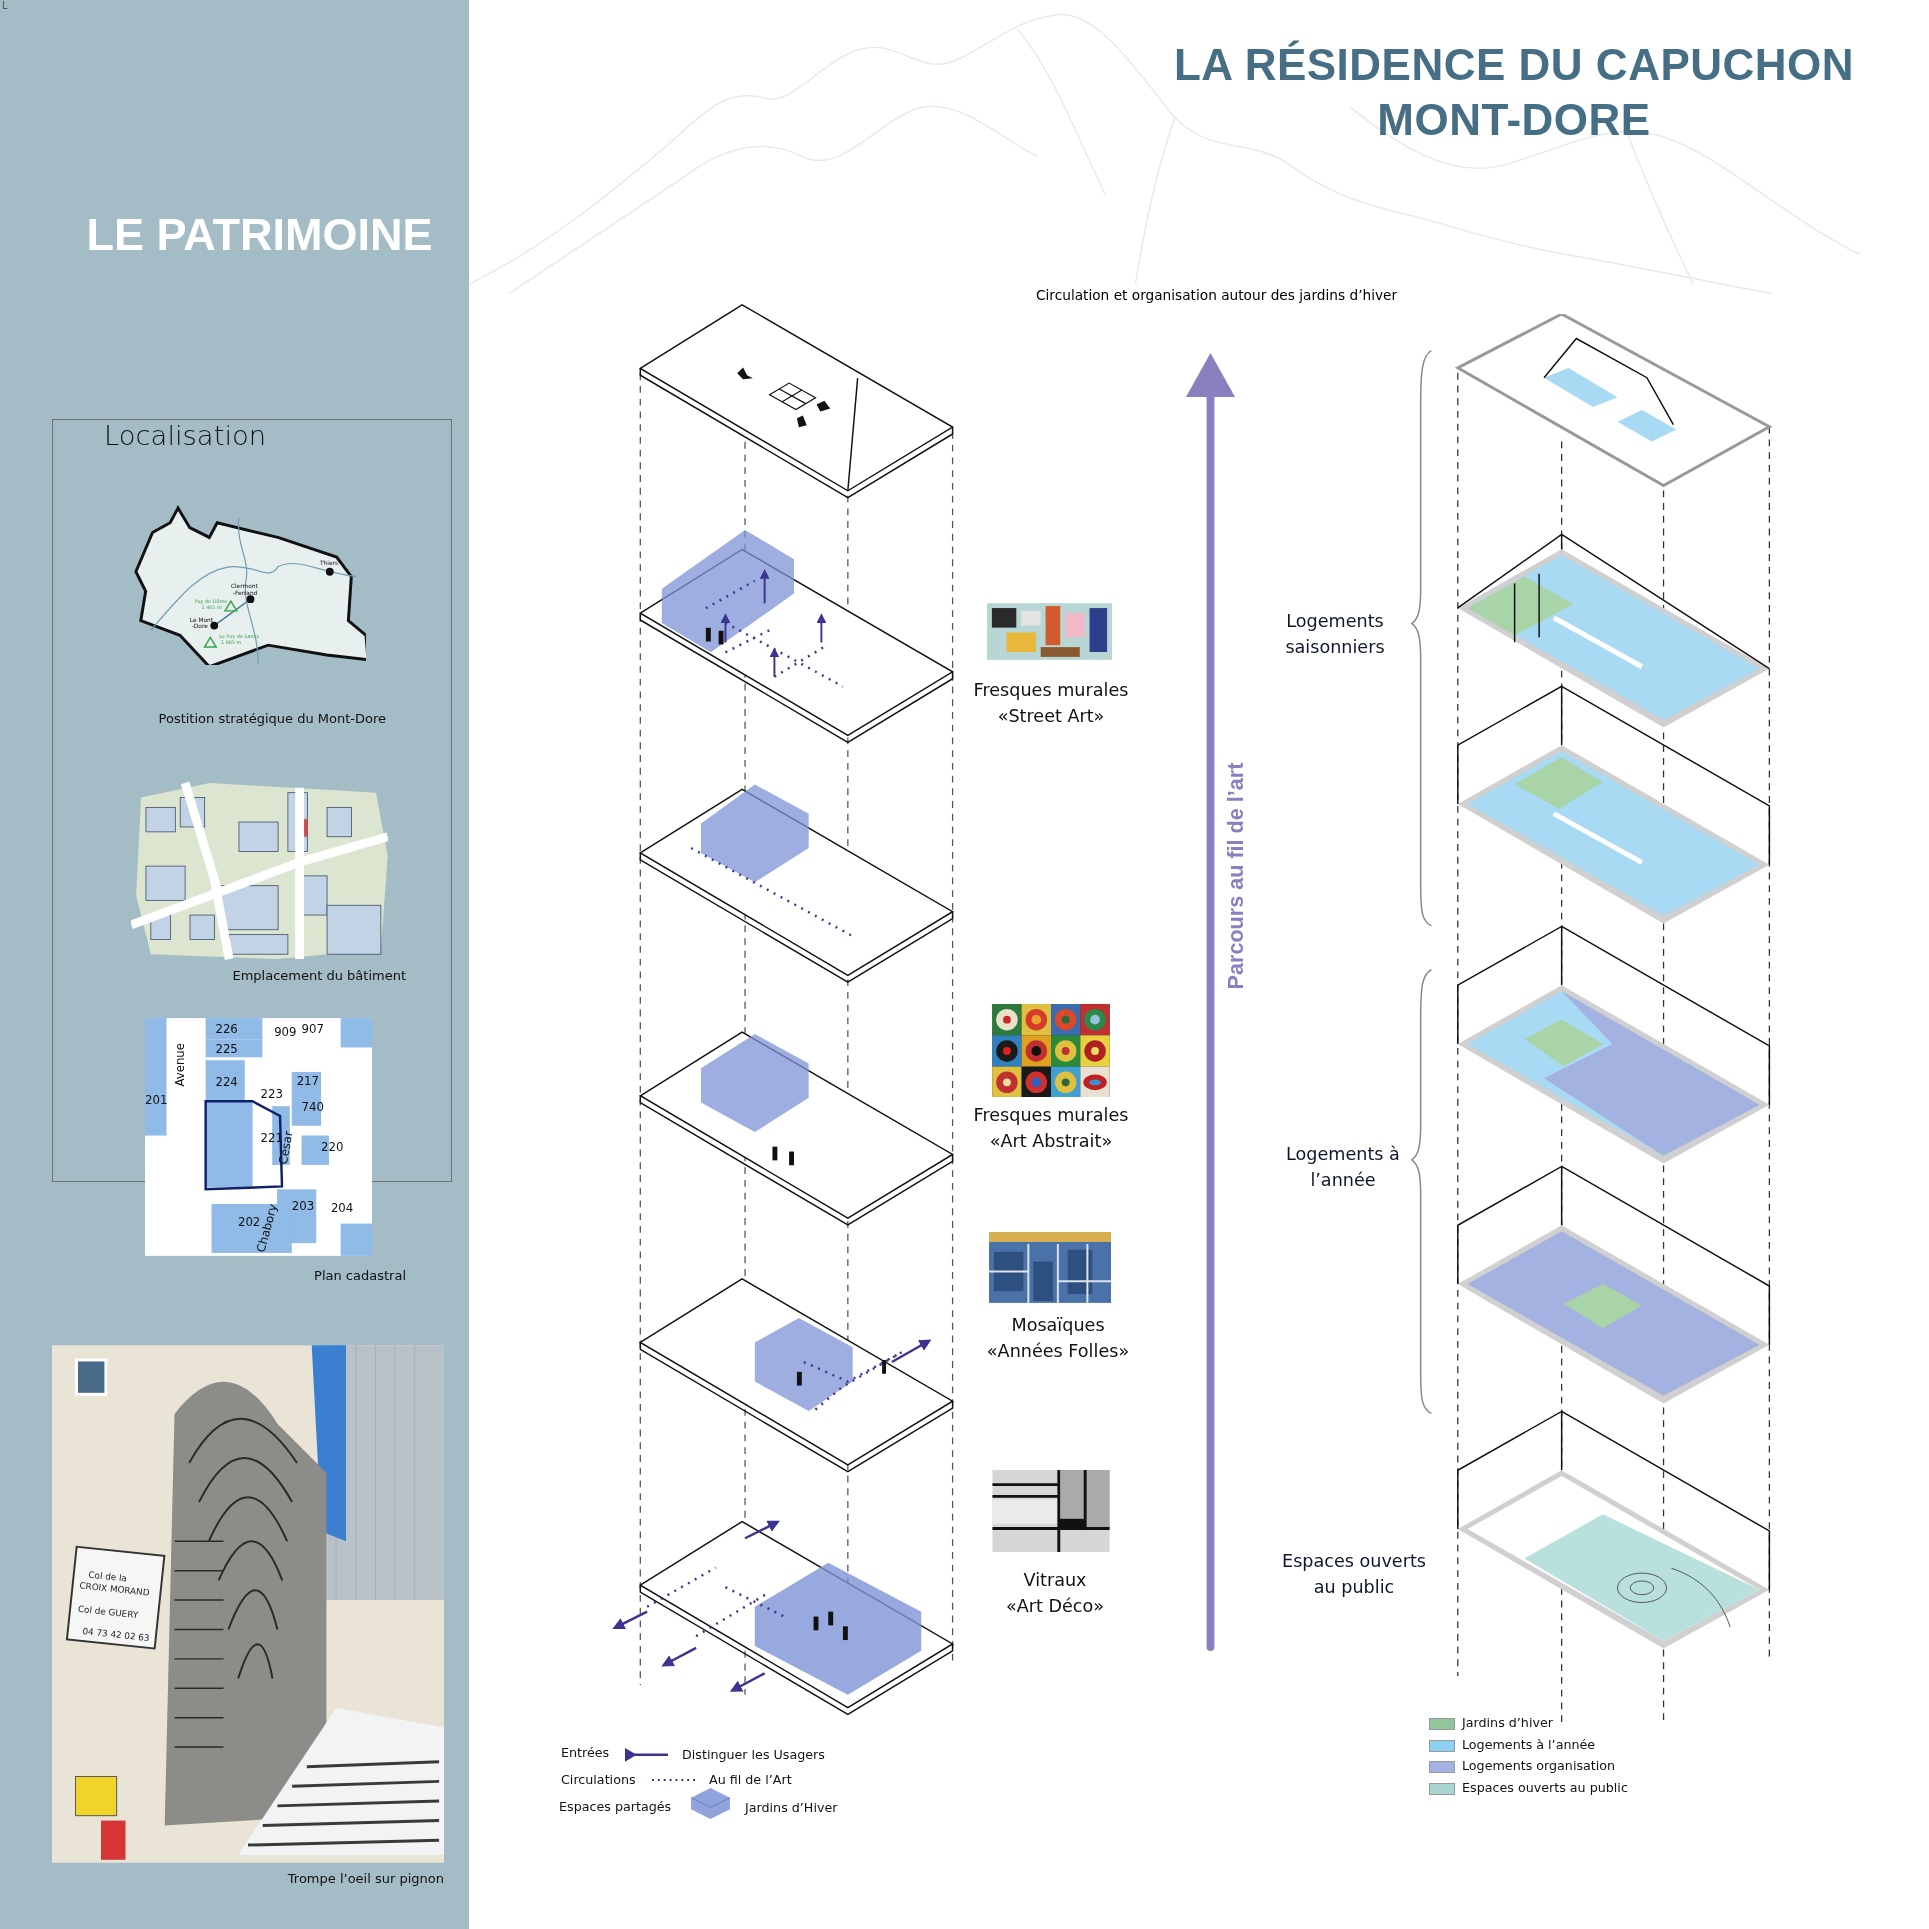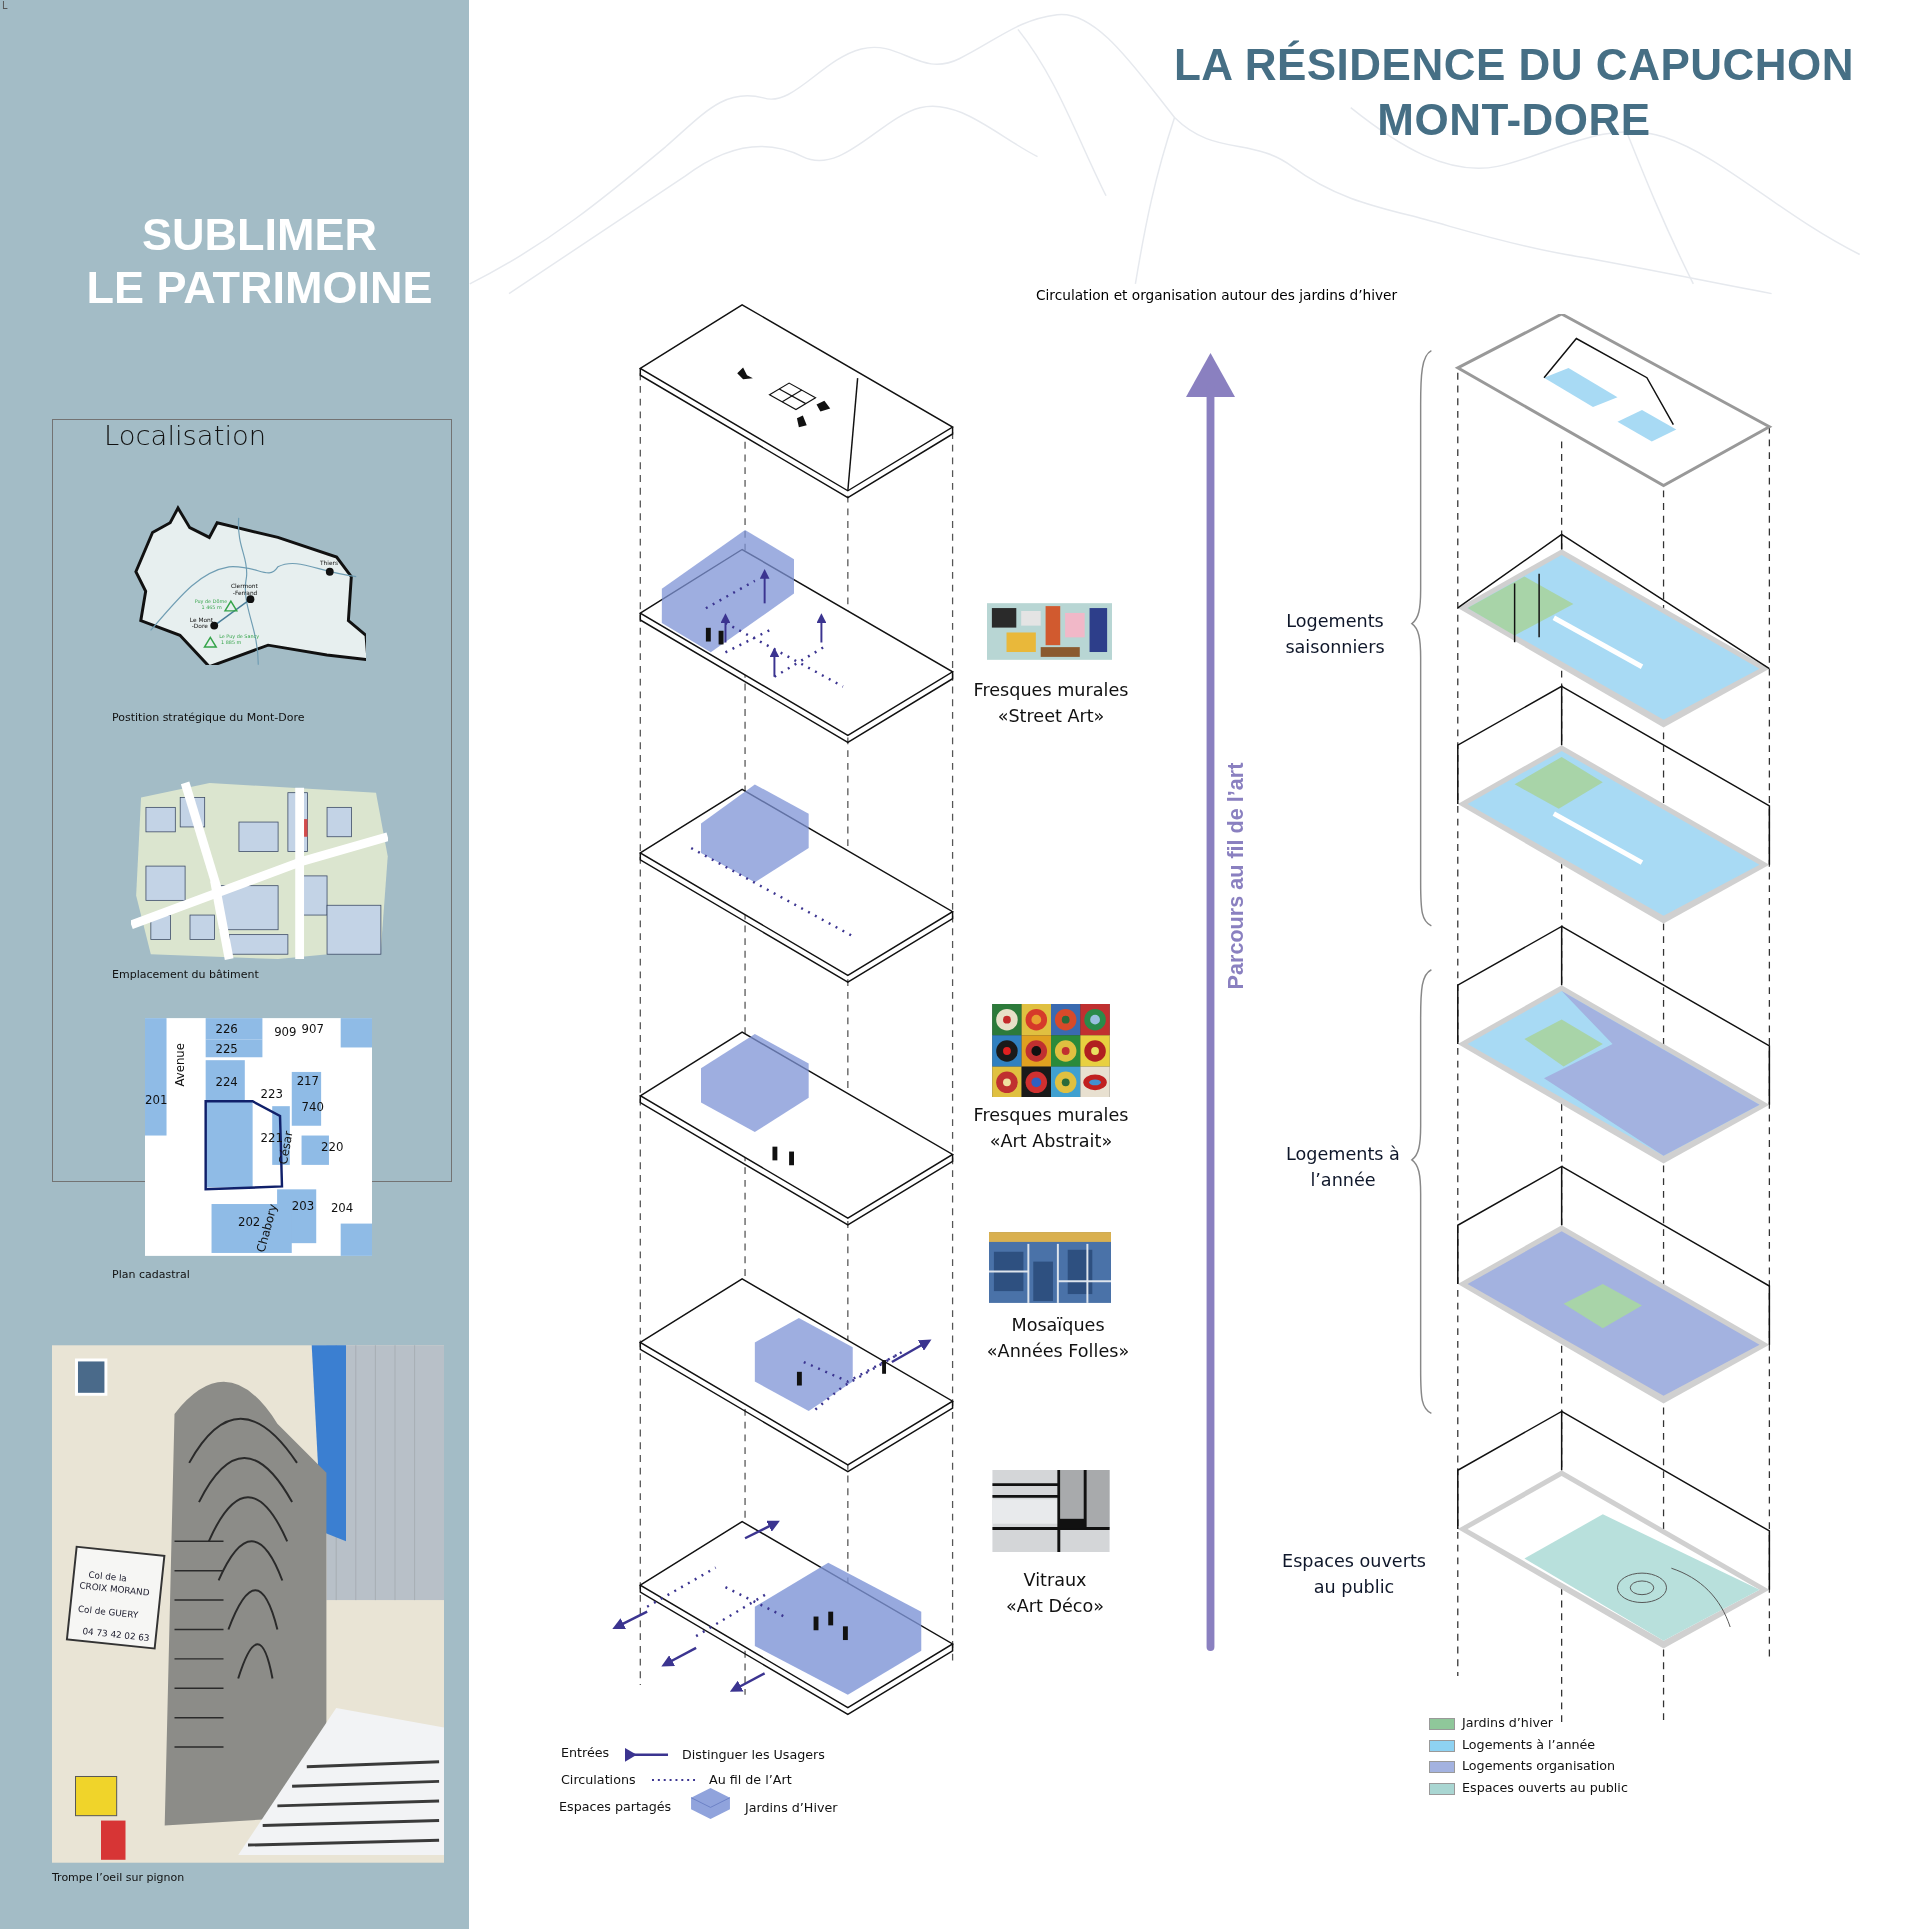--- a/index.html
+++ b/index.html
@@ -6,21 +6,21 @@
   html, body { width: 1930px; height: 1930px; overflow: hidden; background: #ffffff; }
   body { position: relative; font-family: "DejaVu Sans", sans-serif; color: #1a1a1a; }
 
   
   #left-panel { position: absolute; left: 0; top: 0; width: 469px; height: 1930px; background: #a3bcc6; }
   #corner-mark { position: absolute; left: 2px; top: 0; font-size: 9.8px; color: #555; }
   #left-title { position: absolute; left: 0; top: 208px; width: 519px; text-align: center; color: #ffffff;
     font-family: "Liberation Sans", sans-serif; font-weight: 700; font-size: 45px; line-height: 53px; }
   #loc-box { position: absolute; left: 52px; top: 419px; width: 400px; height: 763px; border: 1px solid #737373; }
   #loc-title { position: absolute; left: 51px; top: 0px; font-family: "DejaVu Sans", sans-serif; font-size: 27.4px; color: #111; font-weight: 300; }
-  .caption { position: absolute; font-size: 11px; color: #111; text-align: left; font-family: "DejaVu Sans", sans-serif; }
+  .caption { position: absolute; font-size: 13px; color: #111; text-align: right; font-family: "DejaVu Sans", sans-serif; }
 
   
   #mountains { position: absolute; left: 469px; top: 0; width: 1461px; height: 323px; }
   #main-title { position: absolute; left: 1127px; top: 37px; width: 774px; text-align: center;
     color: #466f85; font-family: "Liberation Sans", sans-serif; font-weight: 700; font-size: 44px; line-height: 55px; letter-spacing: 0.5px; }
   #diagram-subtitle { position: absolute; left: 1036px; top: 287px; font-size: 13.7px; color: #000000; }
 
   .art-label { position: absolute; text-align: center; font-size: 17.6px; line-height: 25.5px; color: #111; width: 176px; }
   .zone-label { position: absolute; text-align: center; font-size: 17.6px; line-height: 25.5px; color: #0f172a; width: 176px; }
 
@@ -31,21 +31,20 @@
   .swatch { position: absolute; width: 25.5px; height: 11.8px; border: 1px solid #999; }
 
   svg text { font-family: "DejaVu Sans", sans-serif; }
 </style>
 </head>
 <body>
 
 <div id="left-panel">
   <div id="corner-mark">L</div>
   <div id="left-title">
-    <div>SUBLIMER</div>
     <div>LE PATRIMOINE</div>
   </div>
 
   <div id="loc-box">
     <div id="loc-title">Localisation</div>
 
     <svg style="position:absolute;left:78px;top:78px;" width="235" height="167" viewBox="0 0 240 170">
       <polygon points="48,10 60,30 80,40 88,25 150,40 210,60 225,80 222,125 240,140 242,165 200,160 140,150 80,172 50,140 10,125 15,95 5,75 22,35 40,25" fill="#e7efef" stroke="#111" stroke-width="3"></polygon>
       <path d="M110,20 C108,50 120,60 118,80 C112,110 130,130 130,170" fill="none" stroke="#6f9db3" stroke-width="1.2"></path>
       <path d="M20,135 C50,100 70,75 100,70 C130,68 140,85 150,70 C170,60 190,75 230,80" fill="none" stroke="#6f9db3" stroke-width="1.2"></path>

